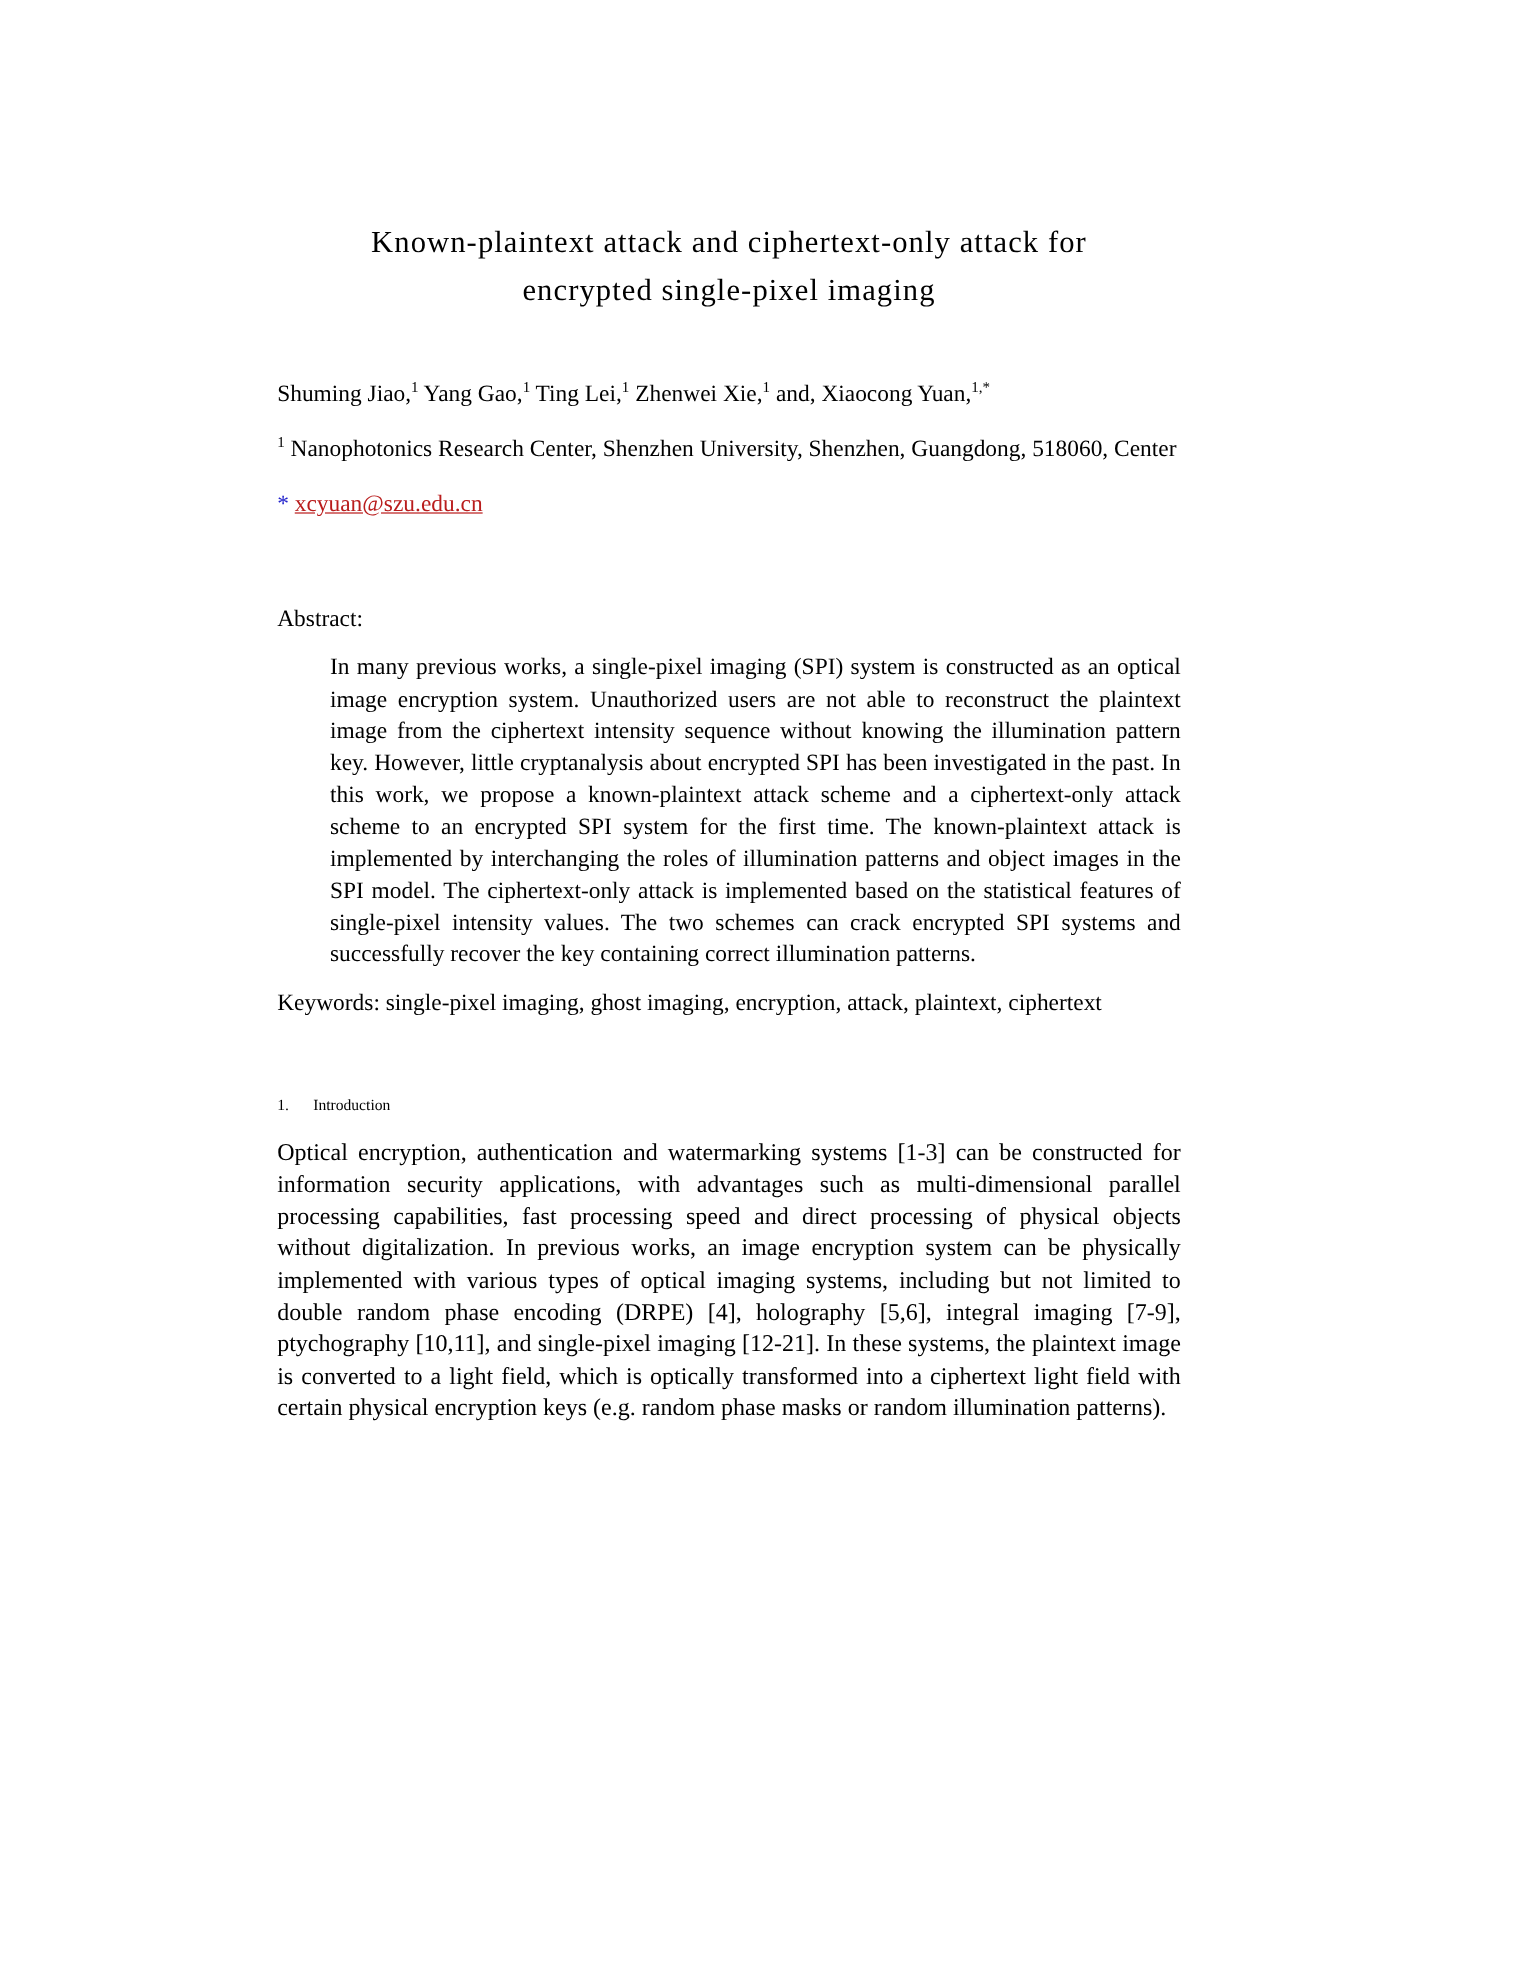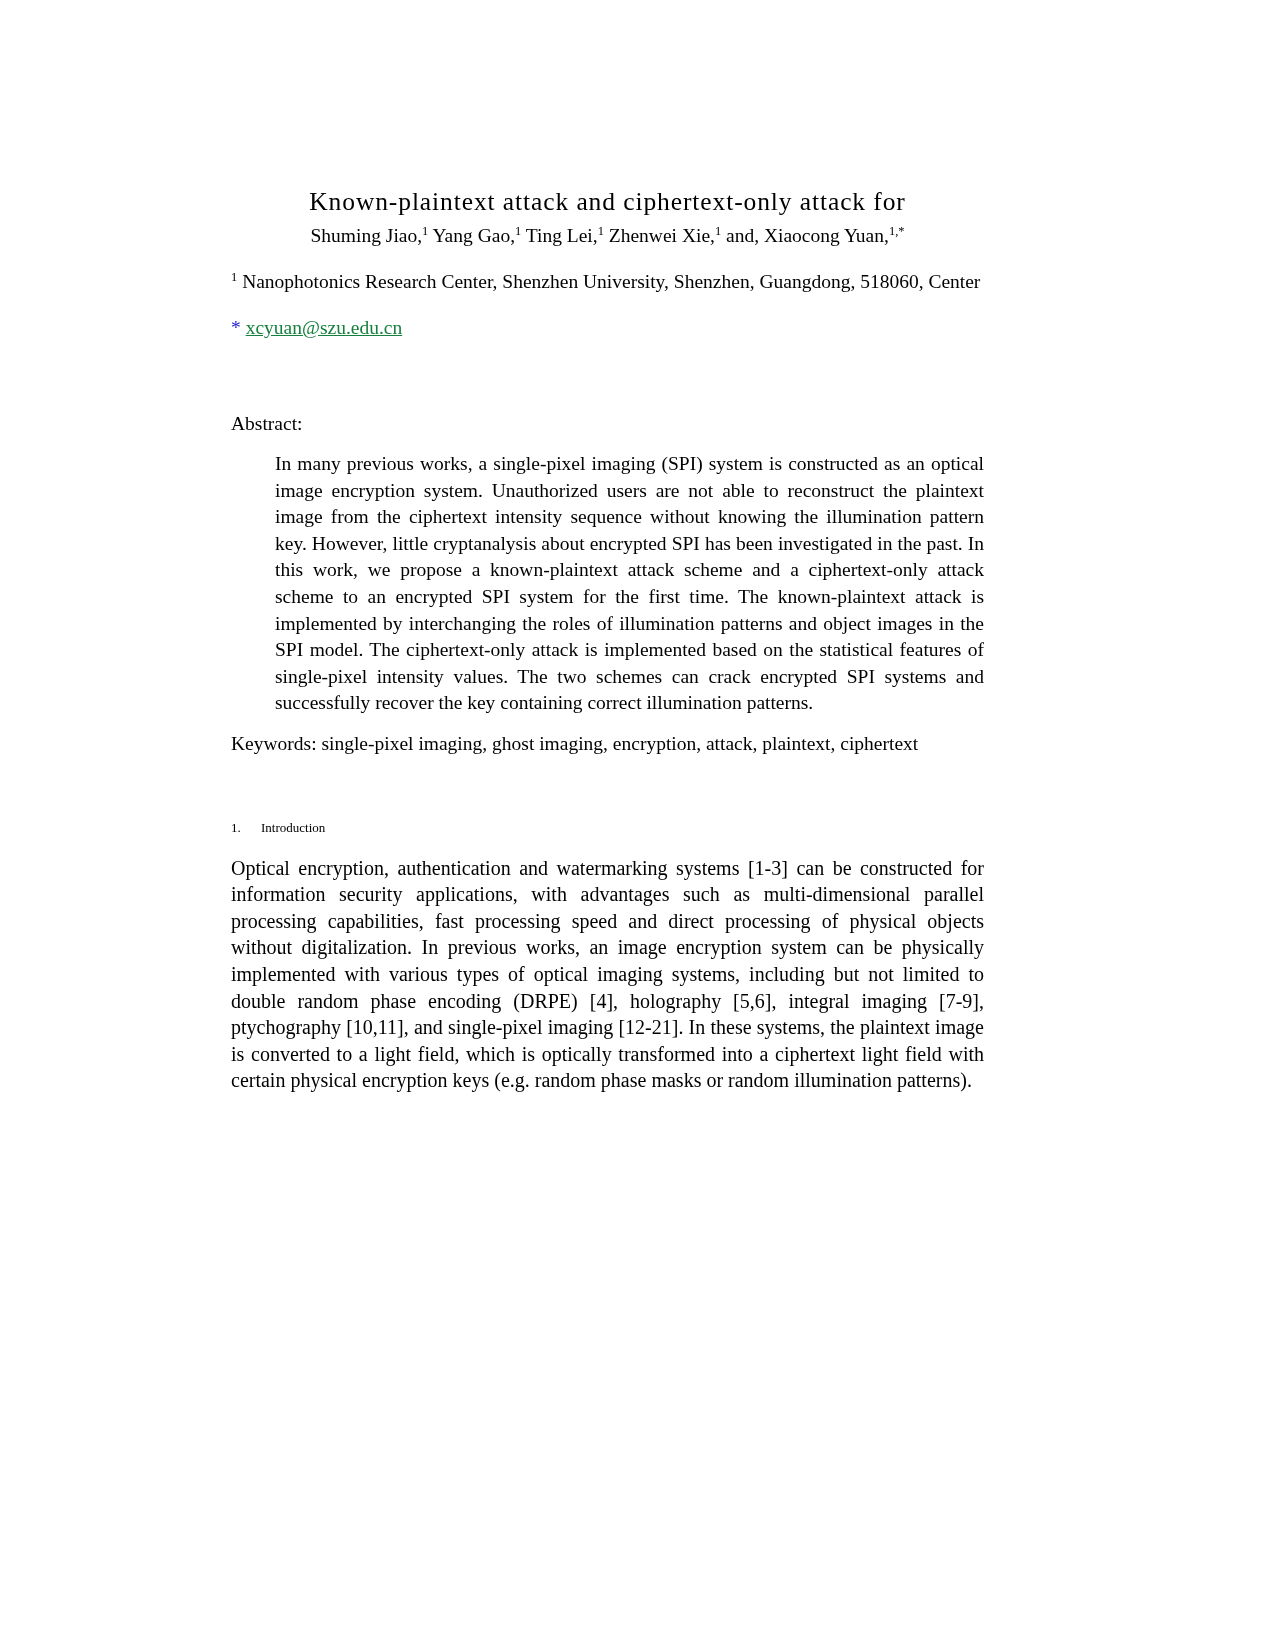--- a/index.html
+++ b/index.html
@@ -41,37 +41,37 @@
   .title-line {
     font-size: 25.5px;
     line-height: 40px;
     letter-spacing: 0.9px;
     font-weight: normal;
     font-family: "Liberation Serif", "DejaVu Serif", serif;
   }
 
   
   .authors {
+    margin-top: 53px;
     font-size: 19.5px;
     line-height: 28px;
-    text-align: center;
   }
   .affiliation {
     margin-top: 17px;
     font-size: 19.5px;
     line-height: 29px;
   }
   .email-line {
     margin-top: 18px;
     font-size: 19.5px;
     line-height: 28px;
   }
   .email-star { color: #2222cc; }
   .email-link {
-    color: #15803d;
+    color: #b91c1c;
     text-decoration: underline;
   }
   sup.aff {
     font-size: 12.5px;
     vertical-align: super;
     line-height: 0;
   }
 
   
   .abstract-label {
@@ -115,20 +115,21 @@
   .body-para, .abstract-body, .keywords { hyphens: none; }
 </style>
 </head>
 <body>
 
 <div class="page">
   <div class="content">
 
     <div class="title-block">
       <div class="title-line">Known-plaintext attack and ciphertext-only attack for</div>
+      <div class="title-line">encrypted single-pixel imaging</div>
     </div>
 
     <div class="authors"><span>Shuming Jiao,</span><sup class="aff">1</sup><span> Yang Gao,</span><sup class="aff">1</sup><span> Ting Lei,</span><sup class="aff">1</sup><span> Zhenwei Xie,</span><sup class="aff">1</sup><span> and, Xiaocong Yuan,</span><sup class="aff">1,*</sup></div>
 
     <div class="affiliation"><sup class="aff">1</sup><span> Nanophotonics Research Center, Shenzhen University, Shenzhen, Guangdong, 518060, Center</span></div>
 
     <div class="email-line"><span class="email-star">* </span><span class="email-link">xcyuan@szu.edu.cn</span></div>
 
     <div class="abstract-label">Abstract:</div>
     <div class="abstract-body">In many previous works, a single-pixel imaging (SPI) system is constructed as an optical image encryption system. Unauthorized users are not able to reconstruct the plaintext image from the ciphertext intensity sequence without knowing the illumination pattern key. However, little cryptanalysis about encrypted SPI has been investigated in the past. In this work, we propose a known-plaintext attack scheme and a ciphertext-only attack scheme to an encrypted SPI system for the first time. The known-plaintext attack is implemented by interchanging the roles of illumination patterns and object images in the SPI model. The ciphertext-only attack is implemented based on the statistical features of single-pixel intensity values. The two schemes can crack encrypted SPI systems and successfully recover the key containing correct illumination patterns.</div>

